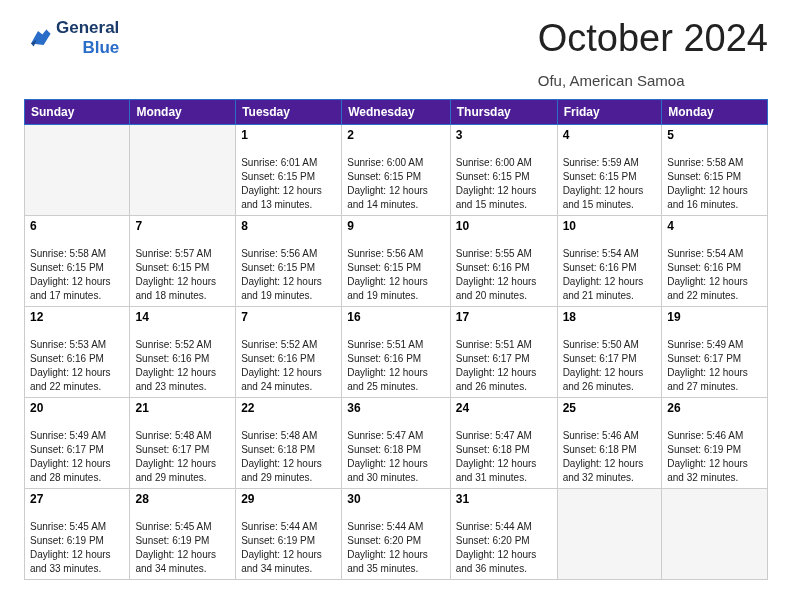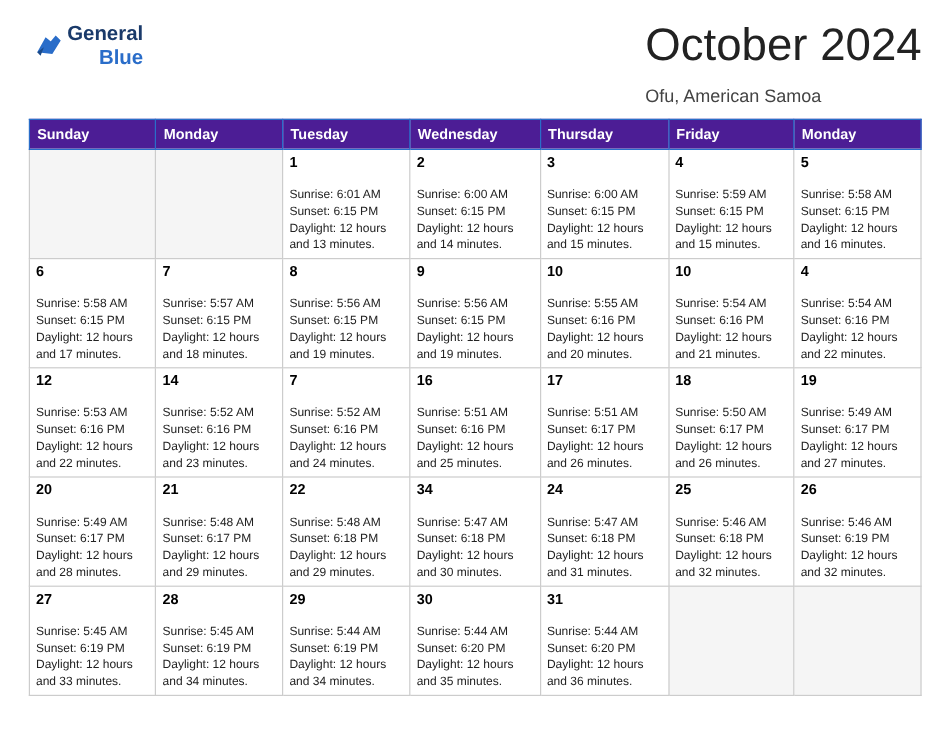--- a/index.html
+++ b/index.html
@@ -219,21 +219,21 @@
           </td>
           <td>
             <span class="day-number">21</span>
             <div class="day-info">Sunrise: 5:48 AM<br>Sunset: 6:17 PM<br>Daylight: 12 hours and 29 minutes.</div>
           </td>
           <td>
             <span class="day-number">22</span>
             <div class="day-info">Sunrise: 5:48 AM<br>Sunset: 6:18 PM<br>Daylight: 12 hours and 29 minutes.</div>
           </td>
           <td>
-            <span class="day-number">34</span>
+            <span class="day-number">36</span>
             <div class="day-info">Sunrise: 5:47 AM<br>Sunset: 6:18 PM<br>Daylight: 12 hours and 30 minutes.</div>
           </td>
           <td>
             <span class="day-number">24</span>
             <div class="day-info">Sunrise: 5:47 AM<br>Sunset: 6:18 PM<br>Daylight: 12 hours and 31 minutes.</div>
           </td>
           <td>
             <span class="day-number">25</span>
             <div class="day-info">Sunrise: 5:46 AM<br>Sunset: 6:18 PM<br>Daylight: 12 hours and 32 minutes.</div>
           </td>

